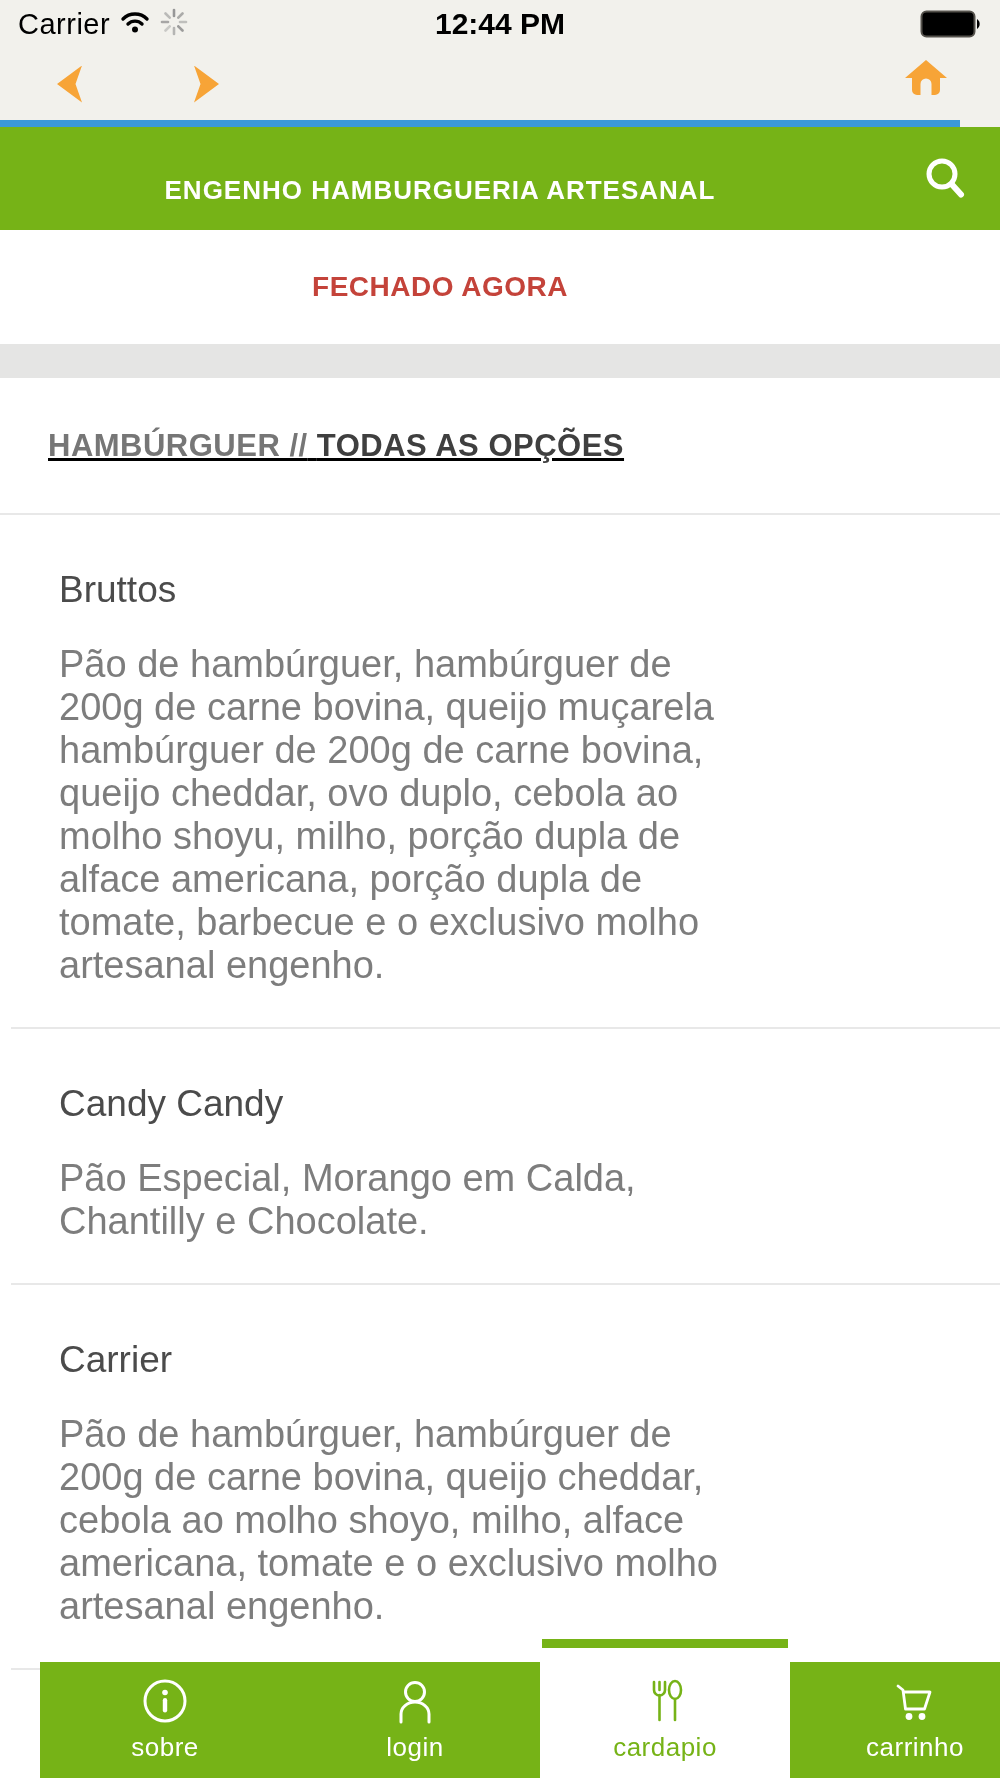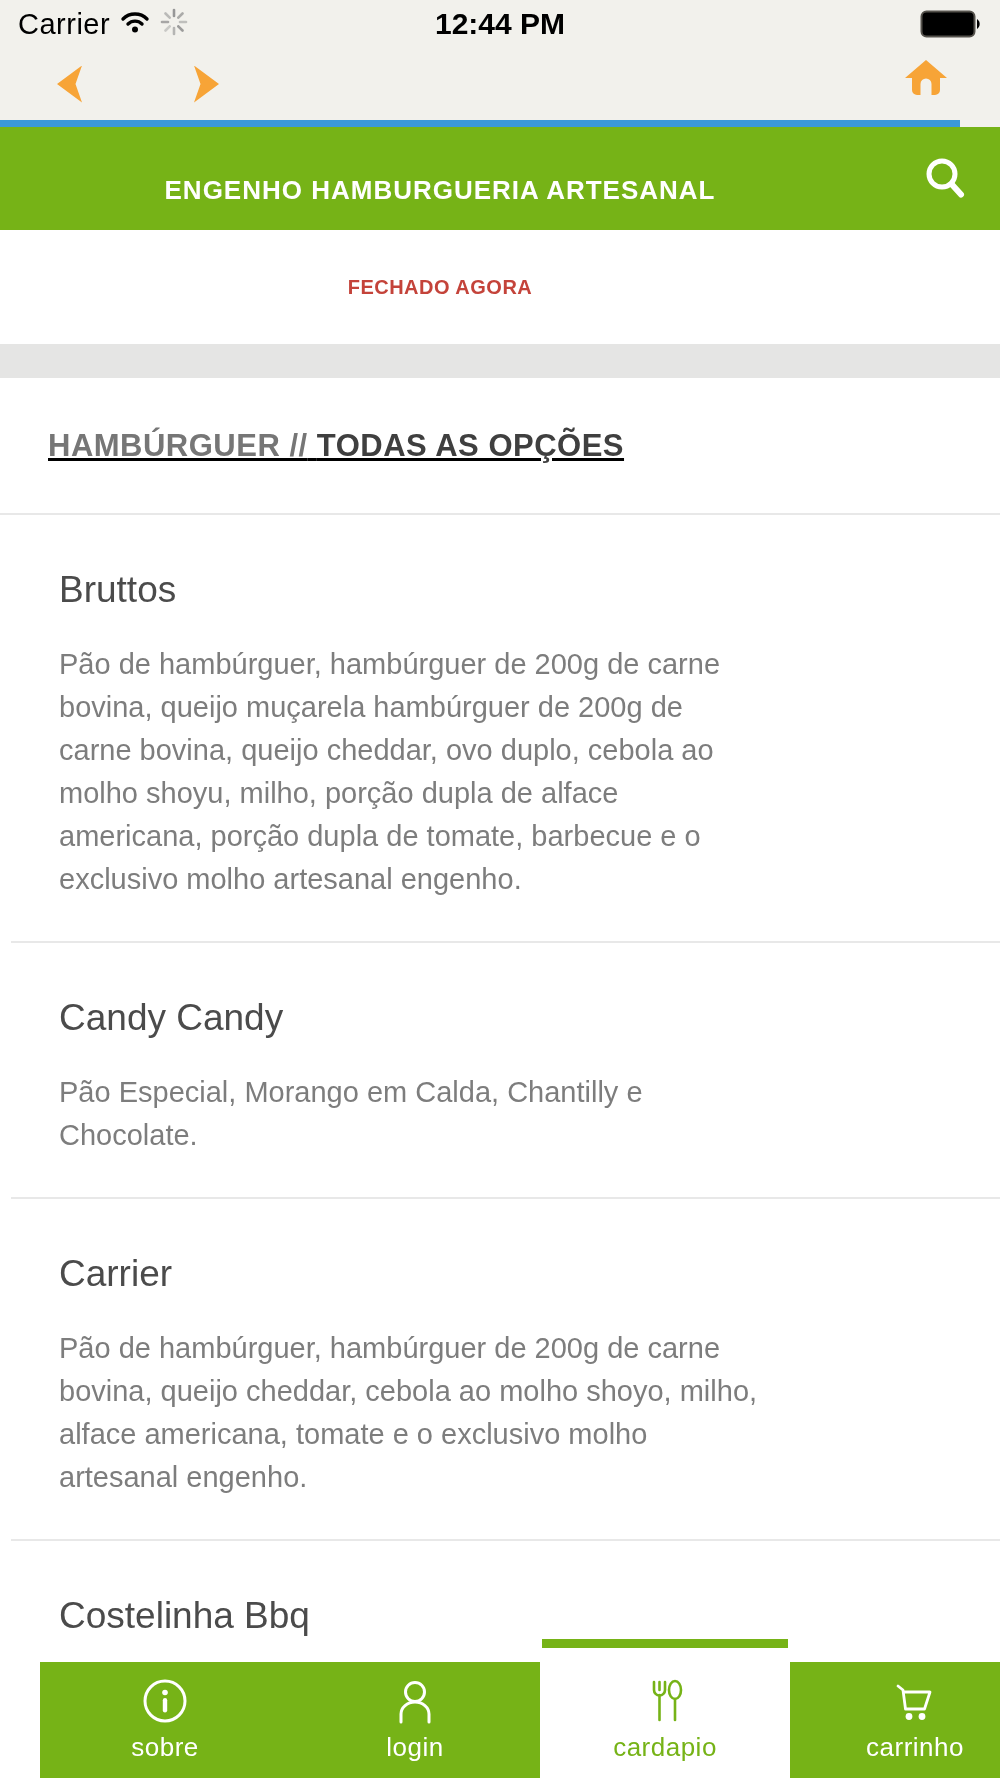--- a/index.html
+++ b/index.html
@@ -47,38 +47,38 @@
     letter-spacing:1px; text-transform:uppercase;margin-top:23px;
   }
   .search-btn{ position:absolute; right:28px; top:26px; }
   
   .open-status{
     height:114px; background:#fff;
     display:flex; align-items:center; justify-content:center;
     padding-right:120px;
   }
   .open-status-label{
-    color:#c4433a; font-size:20px; font-weight:700; letter-spacing:.5px;
+    color:#c4433a; font-size:28px; font-weight:700; letter-spacing:.5px;
   }
   .gray-strip{ height:34px; background:#e5e5e4; }
   
   .breadcrumb-section{
     background:#fff; height:137px;
     display:flex; align-items:center;
     padding:0 48px; border-bottom:2px solid #e8e8e8;text-decoration:underline;
   }
   .breadcrumb{ font-size:31px; font-weight:700; letter-spacing:.5px; }
   .crumb-category{ color:#767676; }
   .crumb-filter{ color:#3f3f3f; }
   
   .menu-item{ padding:54px 48px 40px; border-bottom:2px solid #e8e8e8; background:#fff;margin-left:11px; }
   .menu-item:last-child{ border-bottom:none; }
   .item-name{ font-size:37px; font-weight:400; color:#4b4b4b; }
   .item-desc{
-    margin-top:32px; font-size:29px; line-height:43px;
+    margin-top:32px; font-size:38px; line-height:43px;
     color:#7d7d7d; max-width:700px; font-weight:400;
   }
   
   .tab-bar{
     position:absolute; left:0; bottom:0; width:1000px; height:116px;
     display:flex; background:#76b317;margin-left:40px;
   }
   .tab{
     flex:1; display:flex; flex-direction:column;
     align-items:center; justify-content:center;

